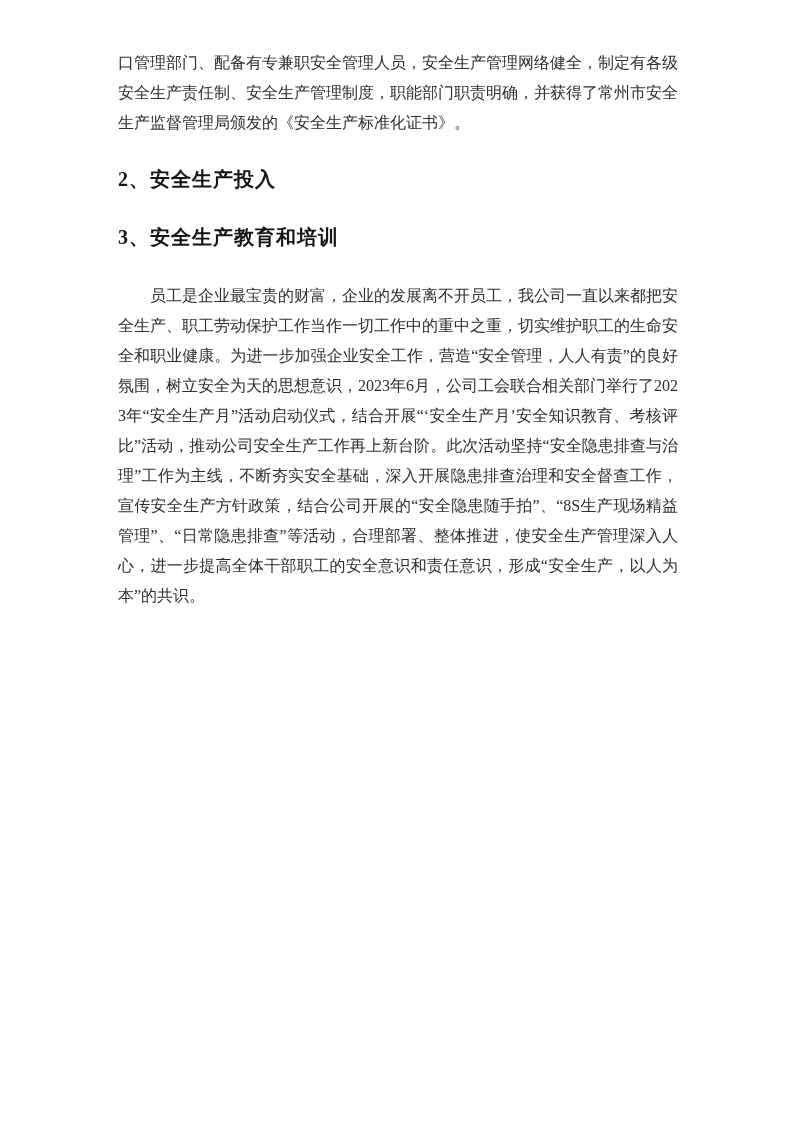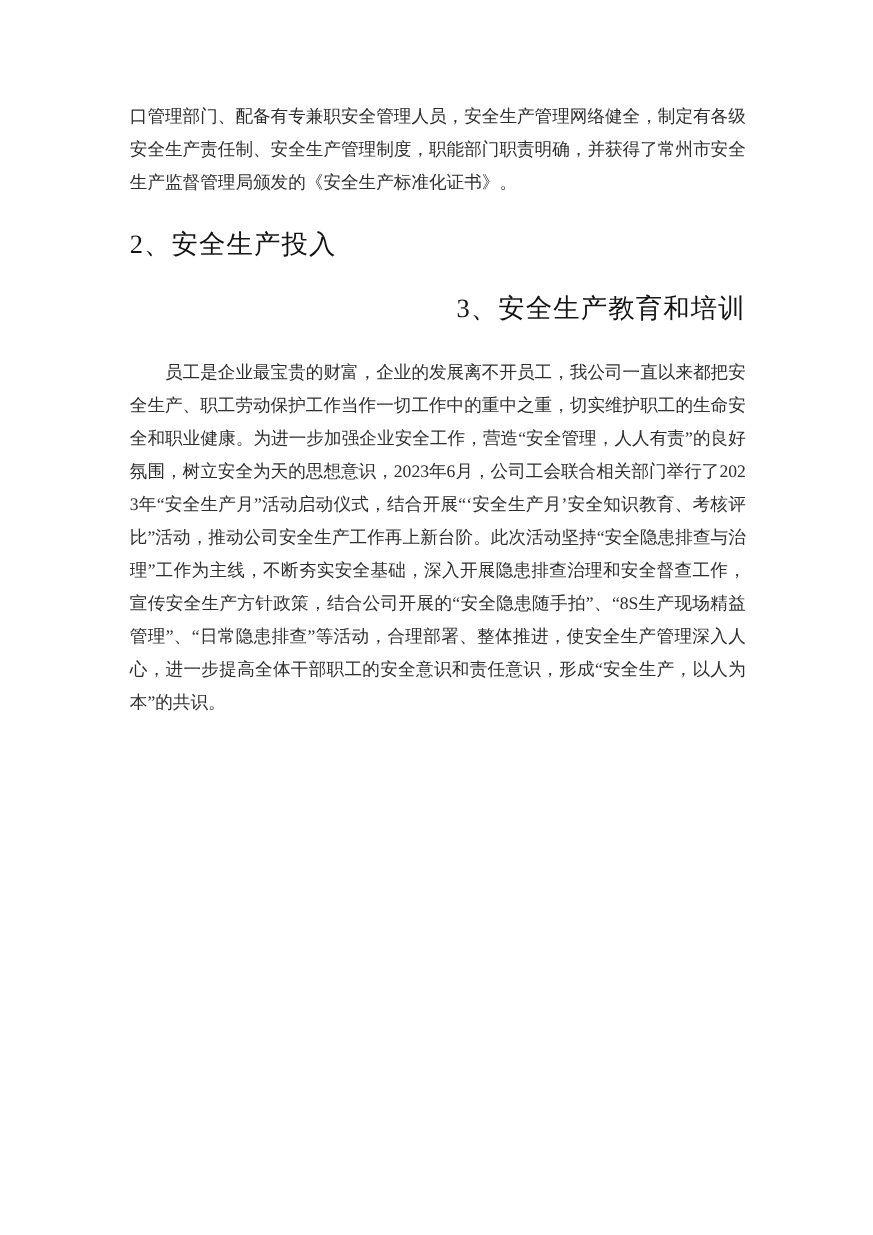--- a/index.html
+++ b/index.html
@@ -14,50 +14,49 @@
     background: #ffffff;
     overflow: hidden;
     box-sizing: border-box;
     font-family: "Liberation Serif", "DejaVu Serif", serif;
     color: #2e2e2e;
   }
   .content {
     box-sizing: border-box;
     width: 100%;
     height: 100%;
-    padding: 92px 116px 0 118px;
+    padding: 48px 116px 0 118px;
   }
   p.body {
     margin: 0;
     font-size: 16px;
     line-height: 30px;
     text-align: justify;
     text-justify: inter-ideograph;
     letter-spacing: 0;
     word-break: break-all;
     color: #2e2e2e;
   }
   p.body.indent {
     text-indent: 2em;
   }
   h2.doc-heading {
     margin: 0;
-    font-size: 24px;
+    font-size: 20px;
     line-height: 30px;
-    font-weight: normal;
+    font-weight: bold;
     color: #141414;
     letter-spacing: 1px;
     text-align: left;
   }
   h2.heading-investment {
     margin: 26px 0 28px 0;
   }
   h2.heading-education {
     margin: 28px 0 29px 0;
-    text-align: right;
   }
 </style>
 </head>
 <body>
 
 <div class="page">
   <div class="content">
 
     <p class="body">口管理部门、配备有专兼职安全管理人员，安全生产管理网络健全，制定有各级安全生产责任制、安全生产管理制度，职能部门职责明确，并获得了常州市安全生产监督管理局颁发的《安全生产标准化证书》。</p>
 

